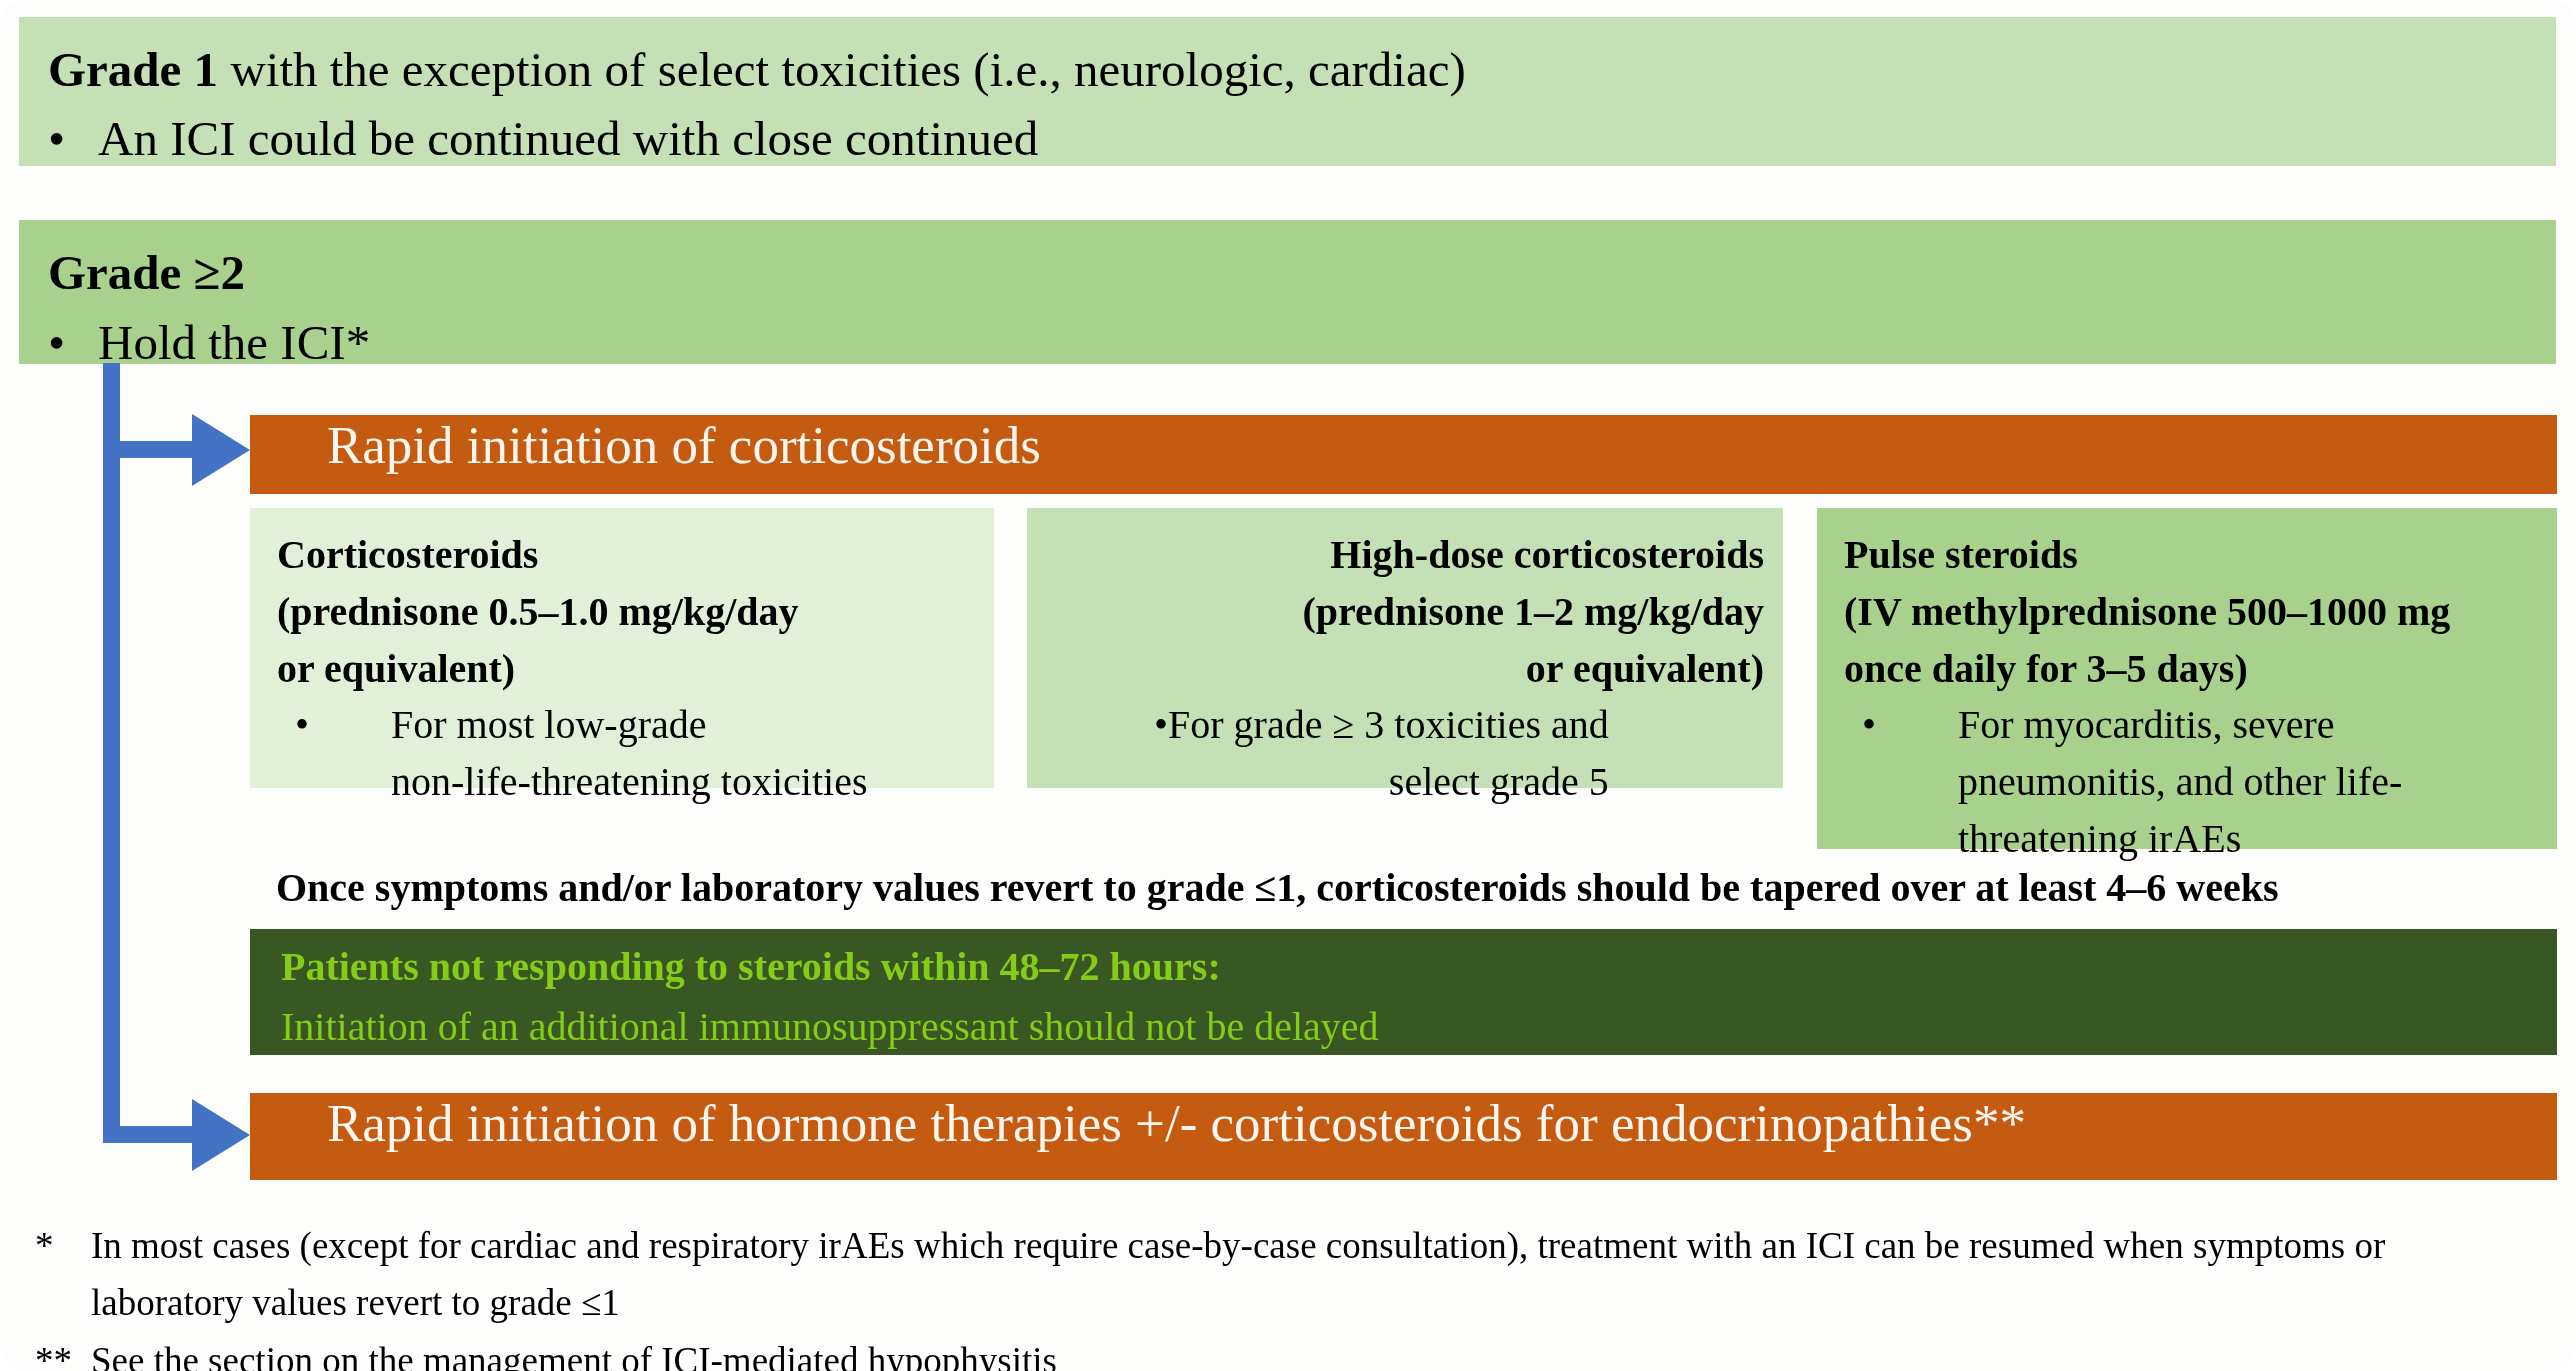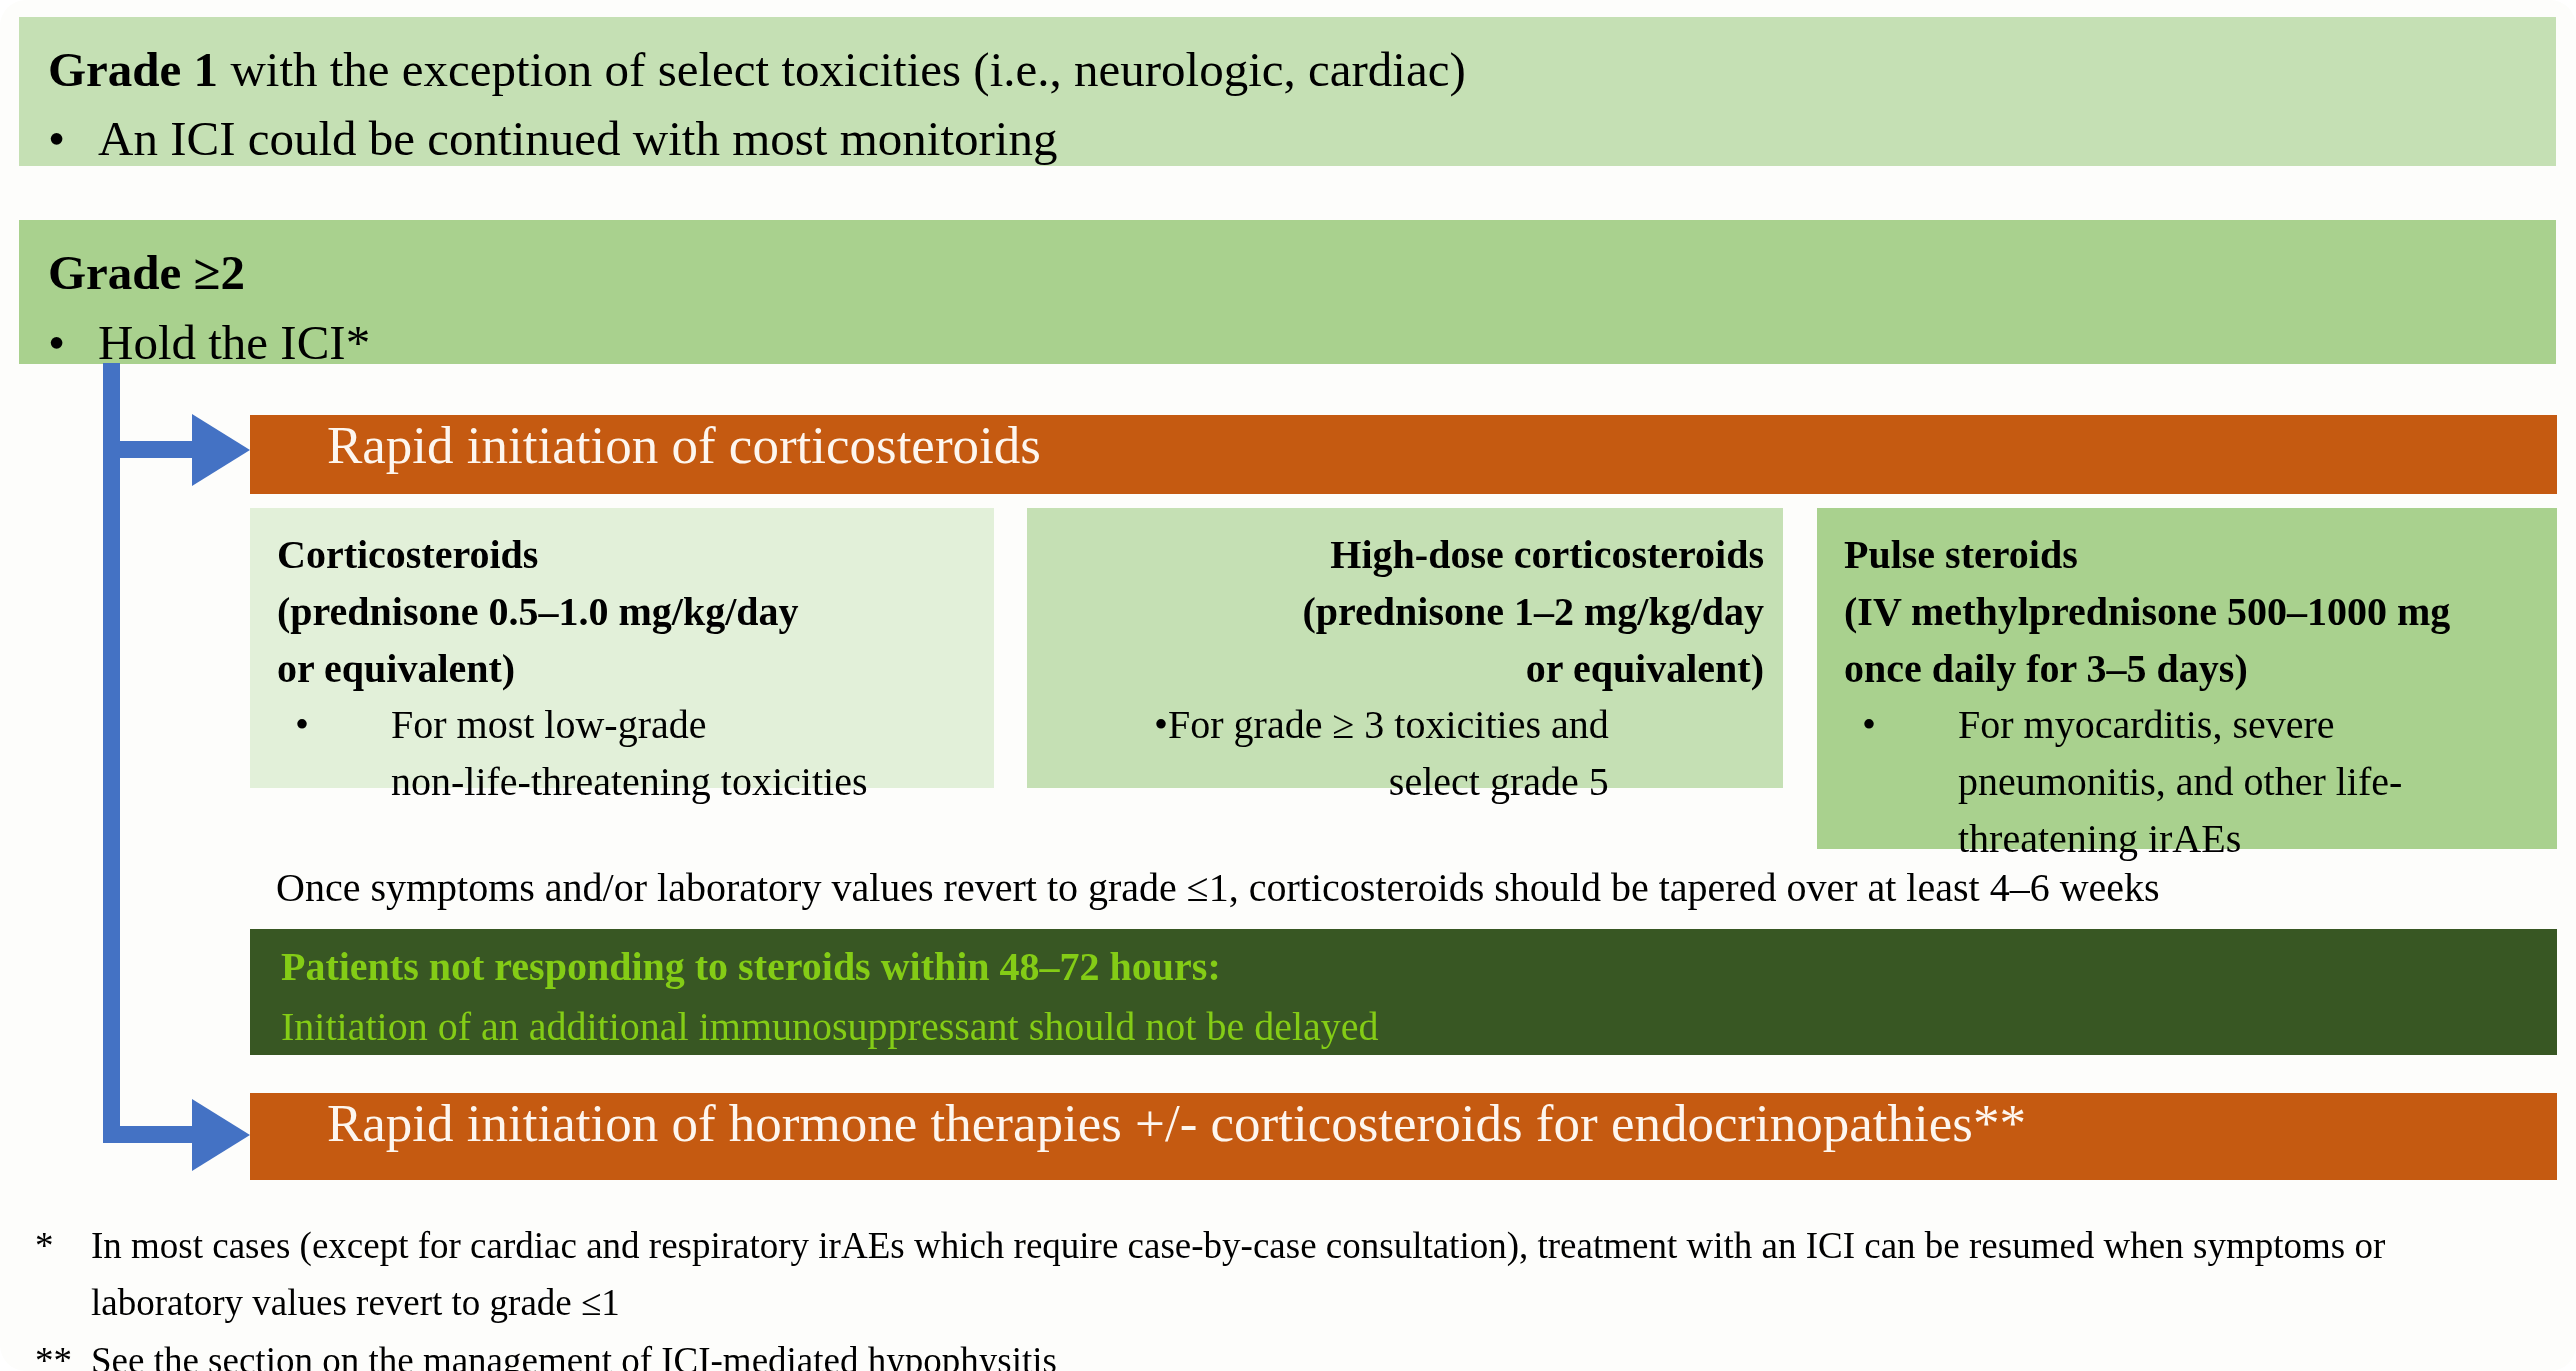--- a/index.html
+++ b/index.html
@@ -29,41 +29,41 @@
   
   .card{top:508px;font-size:40px;line-height:1.42;padding:19px 19px 0 27px;}
   .card-a{left:250px;width:744px;height:280px;background:var(--c-green80);}
   .card-b{left:1027px;width:756px;height:280px;background:var(--c-green60);text-align:right;}
   .card-c{left:1817px;width:740px;height:341px;background:var(--c-green);}
   .card .heading{font-weight:bold;}
   .card .card-bullet{display:flex;}
   .card .card-bullet .marker{flex:0 0 96px;padding-left:18px;}
 
   
-  .taper{left:276px;top:864px;width:2288px;font-size:40px;font-weight:normal;white-space:nowrap;}
+  .taper{left:276px;top:864px;width:2288px;font-size:40px;font-weight:bold;white-space:nowrap;}
 
   
   .refractory{left:250px;top:929px;width:2307px;height:126px;background:var(--c-darkgreen);color:#84cc16;font-size:40px;line-height:1.5;padding:7.7px 19px 0 31px;}
 
   
   .footnotes{left:35px;top:1217px;width:2519px;font-size:37px;line-height:1.55;}
   .fn-row{display:flex;}
   .fn-row .fn-marker{flex:0 0 56px;}
   .fn-row .fn-text{flex:1;}
 </style>
 </head>
 <body>
 
 <div class="canvas">
 
   <section class="abs grade-box grade1">
     <div><span class="bold">Grade 1</span><span> with the exception of select toxicities (i.e., neurologic, cardiac)</span></div>
     <div class="bullet-row">
       <span class="marker">•</span>
-      <span>An ICI could be continued with most monitoring</span>
+      <span>An ICI could be continued with close continued</span>
     </div>
   </section>
 
   <section class="abs grade-box grade2">
     <div class="bold">Grade ≥2</div>
     <div class="bullet-row">
       <span class="marker">•</span>
       <span>Hold the ICI*</span>
     </div>
   </section>

